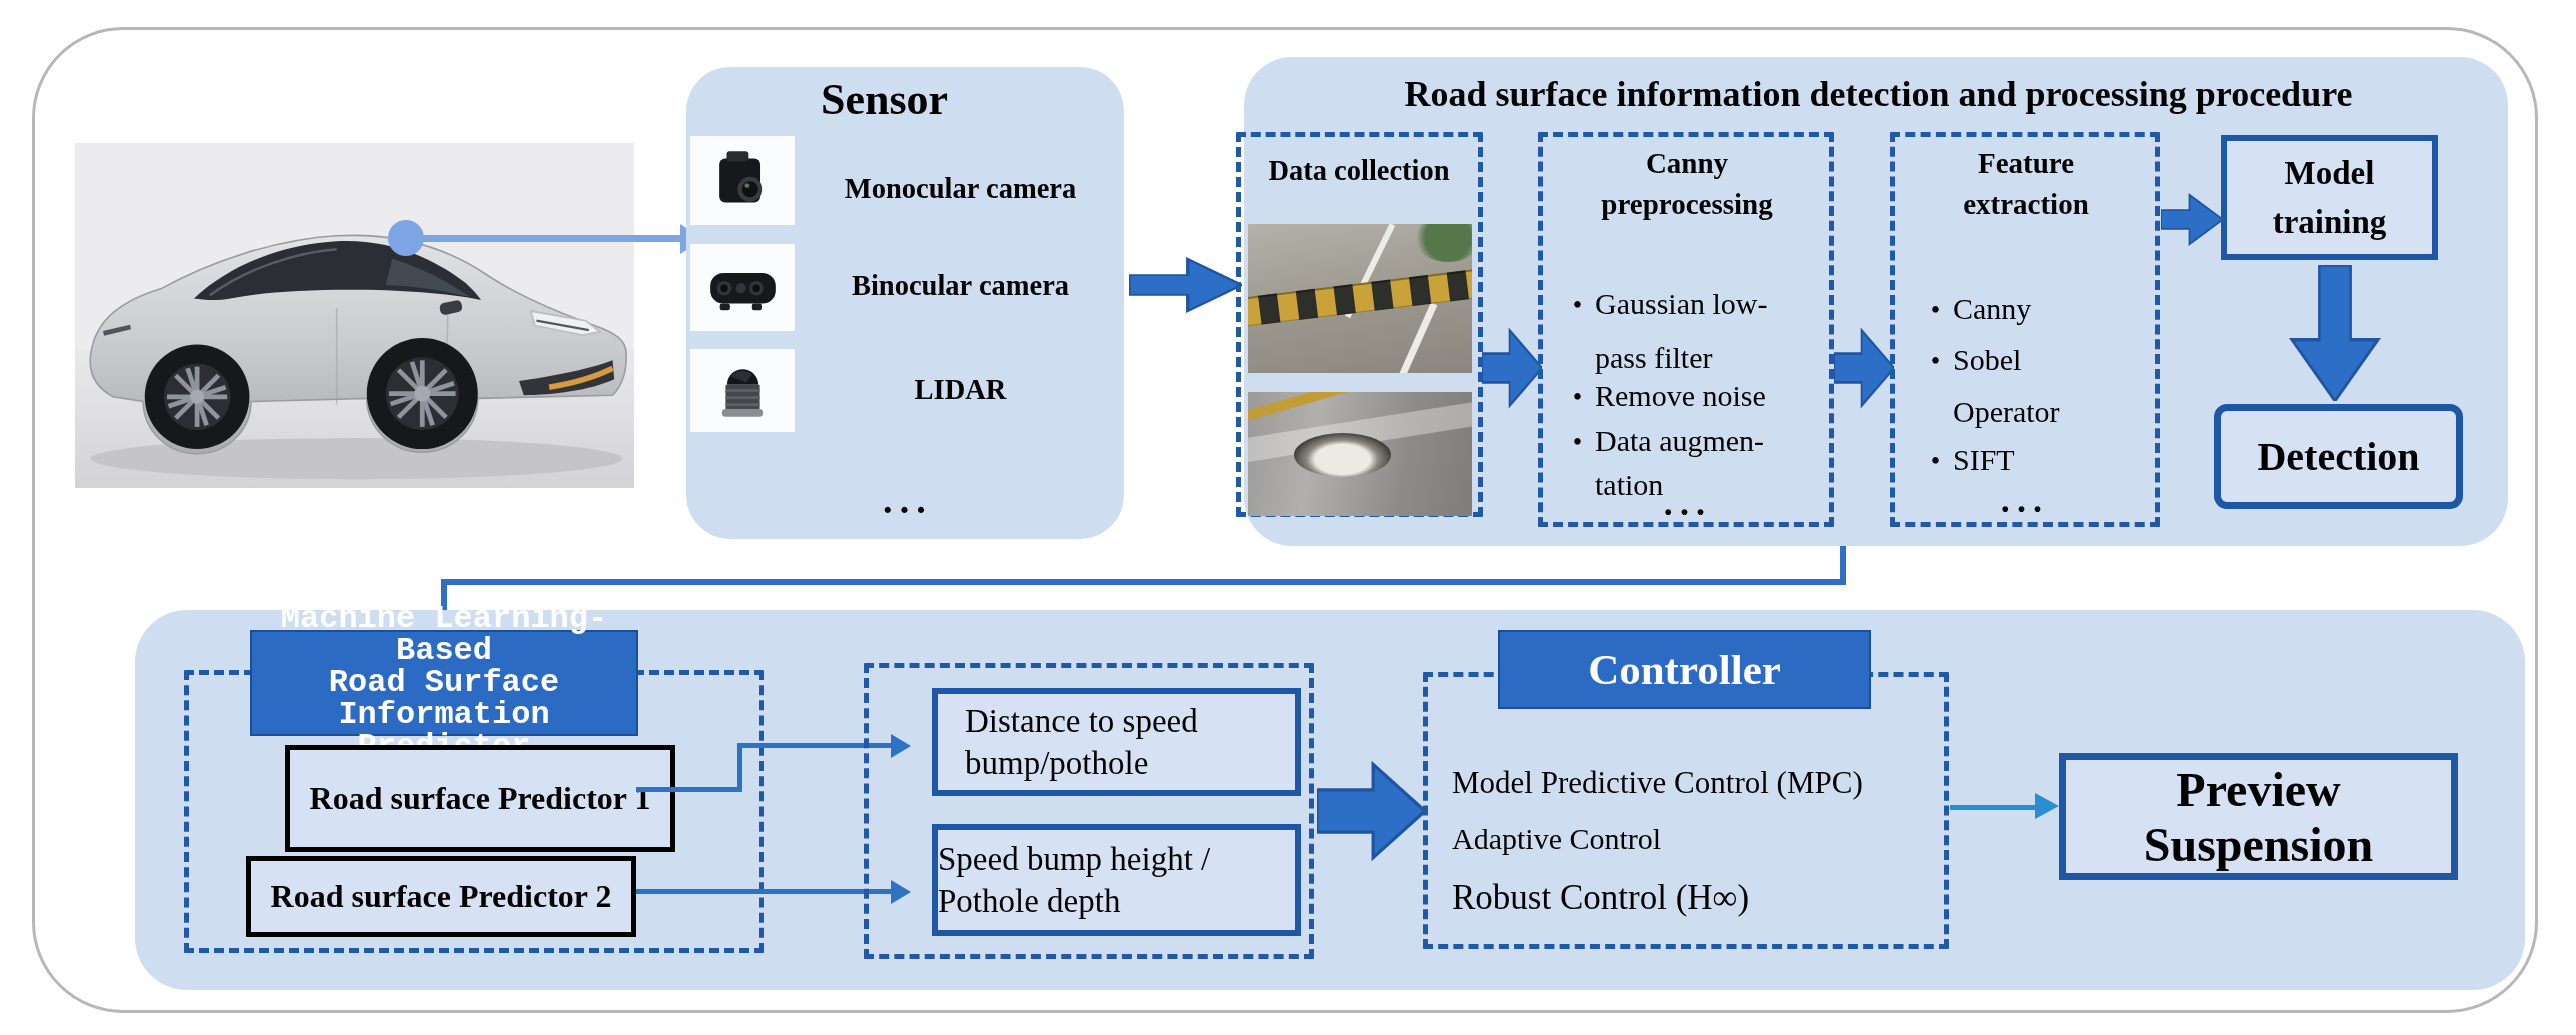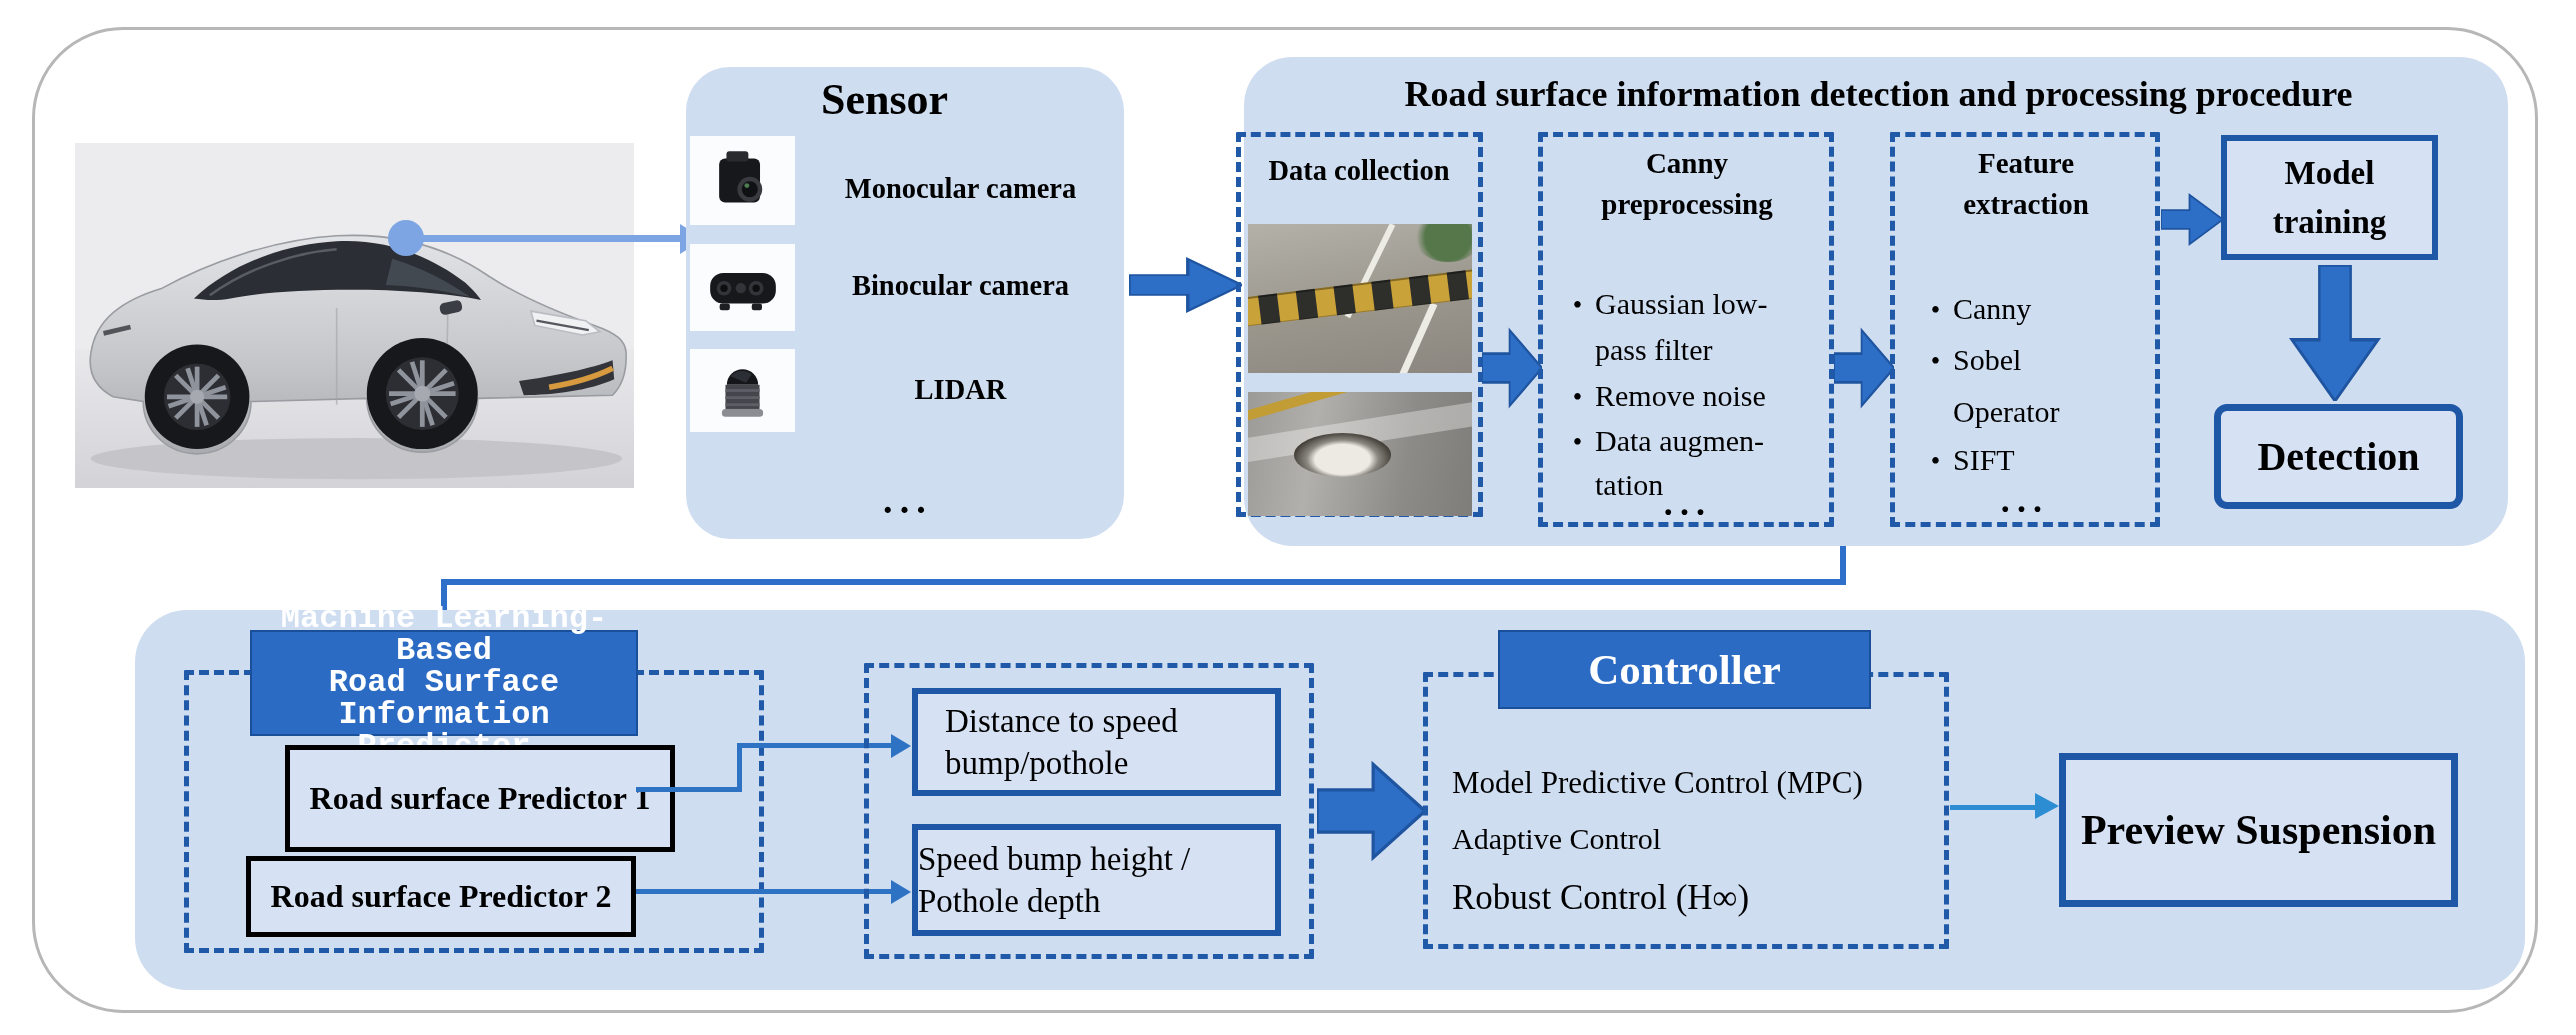--- a/index.html
+++ b/index.html
@@ -11,21 +11,21 @@
   #page{position:relative;width:2576px;height:1036px;background:#fff;overflow:hidden;
         font-family:"Liberation Serif","DejaVu Serif",serif;color:#000;}
   .abs{position:absolute;box-sizing:border-box;}
   .panel{background:var(--panel);}
   .dashedbox{border:5.5px dashed var(--dashed);border-radius:1.6px;}
   .solidbox{border:6.3px solid var(--solid_box_border);background:var(--inner_fill);}
   .bluebox{background:var(--blue_fill);border:2.4px solid #1a4f9a;color:#fff;}
   .blackbox{border:5.5px solid #000;background:var(--inner_fill);}
   .ctr{display:flex;align-items:center;justify-content:center;text-align:center;font-weight:bold;}
   .vctr{display:flex;flex-direction:column;align-items:center;justify-content:center;text-align:center;}
-  .lft{display:flex;flex-direction:column;justify-content:center;text-align:left;}
+  .lft{display:flex;flex-direction:column;justify-content:center;text-align:left;margin-left:20px;}
   .b{font-weight:bold;}
   .line{background:var(--connector);}
   .thinline{background:var(--thin_arrow);}
   .bullet-row{display:flex;align-items:baseline;font-size:30px;line-height:44px;}
   .bullet-row .bt{width:35px;text-align:center;flex:0 0 35px;font-size:27px;}
   .dots{font-weight:bold;letter-spacing:7.1px;}
   .photo{overflow:hidden;position:absolute;box-sizing:border-box;}
   .tile{background:#fbfcfe;display:flex;align-items:center;justify-content:center;}
 </style>
 </head>
@@ -177,21 +177,21 @@
   </svg>
 
   <div class="abs dashedbox" style="left:1538px;top:132px;width:296px;height:395px;"></div>
   <div class="abs ctr b" style="left:1546px;top:143px;width:282px;height:40px;font-size:29px;">Canny</div>
   <div class="abs ctr b" style="left:1546px;top:184px;width:282px;height:40px;font-size:29px;">preprocessing</div>
 
   <div class="abs bullet-row" style="left:1560px;top:282px;width:269px;">
     <span class="bt">•</span>
     <span>Gaussian low-</span>
   </div>
-  <div class="abs bullet-row" style="left:1560px;top:328px;width:269px;">
+  <div class="abs bullet-row" style="left:1560px;top:336px;width:269px;">
     <span class="bt"></span>
     <span>pass filter</span>
   </div>
   <div class="abs bullet-row" style="left:1560px;top:374px;width:269px;">
     <span class="bt">•</span>
     <span>Remove noise</span>
   </div>
   <div class="abs bullet-row" style="left:1560px;top:419px;width:269px;">
     <span class="bt">•</span>
     <span>Data augmen-</span>
@@ -287,16 +287,16 @@
   <div class="abs dashedbox" style="left:1423px;top:672px;width:526px;height:277px;"></div>
   <div class="abs bluebox ctr" style="left:1498px;top:630px;width:373px;height:79px;font-size:43px;">Controller</div>
 
   <div class="abs" style="left:1452px;top:762px;width:491px;height:41px;font-size:31px;line-height:41px;">Model Predictive Control (MPC)</div>
   <div class="abs" style="left:1452px;top:816px;width:491px;height:46px;font-size:30px;line-height:46px;">Adaptive Control</div>
   <div class="abs" style="left:1452px;top:875px;width:491px;height:46px;font-size:35px;line-height:46px;">Robust Control (H∞)</div>
 
   <div class="abs" style="left:1950px;top:805px;width:91px;height:4.8px;background:var(--preview_arrow);"></div>
   <div class="abs" style="left:2035px;top:793px;width:0;height:0;border-left:24px solid var(--preview_arrow);border-top:13.5px solid transparent;border-bottom:13.5px solid transparent;"></div>
 
-  <div class="abs solidbox ctr" style="left:2059px;top:753px;width:399px;height:154px;font-size:42px;border-width:7.1px;">Preview Suspension</div>
+  <div class="abs solidbox ctr" style="left:2059px;top:753px;width:399px;height:127px;font-size:48px;border-width:7.1px;">Preview Suspension</div>
 
 </div>
 
 
 </body></html>

